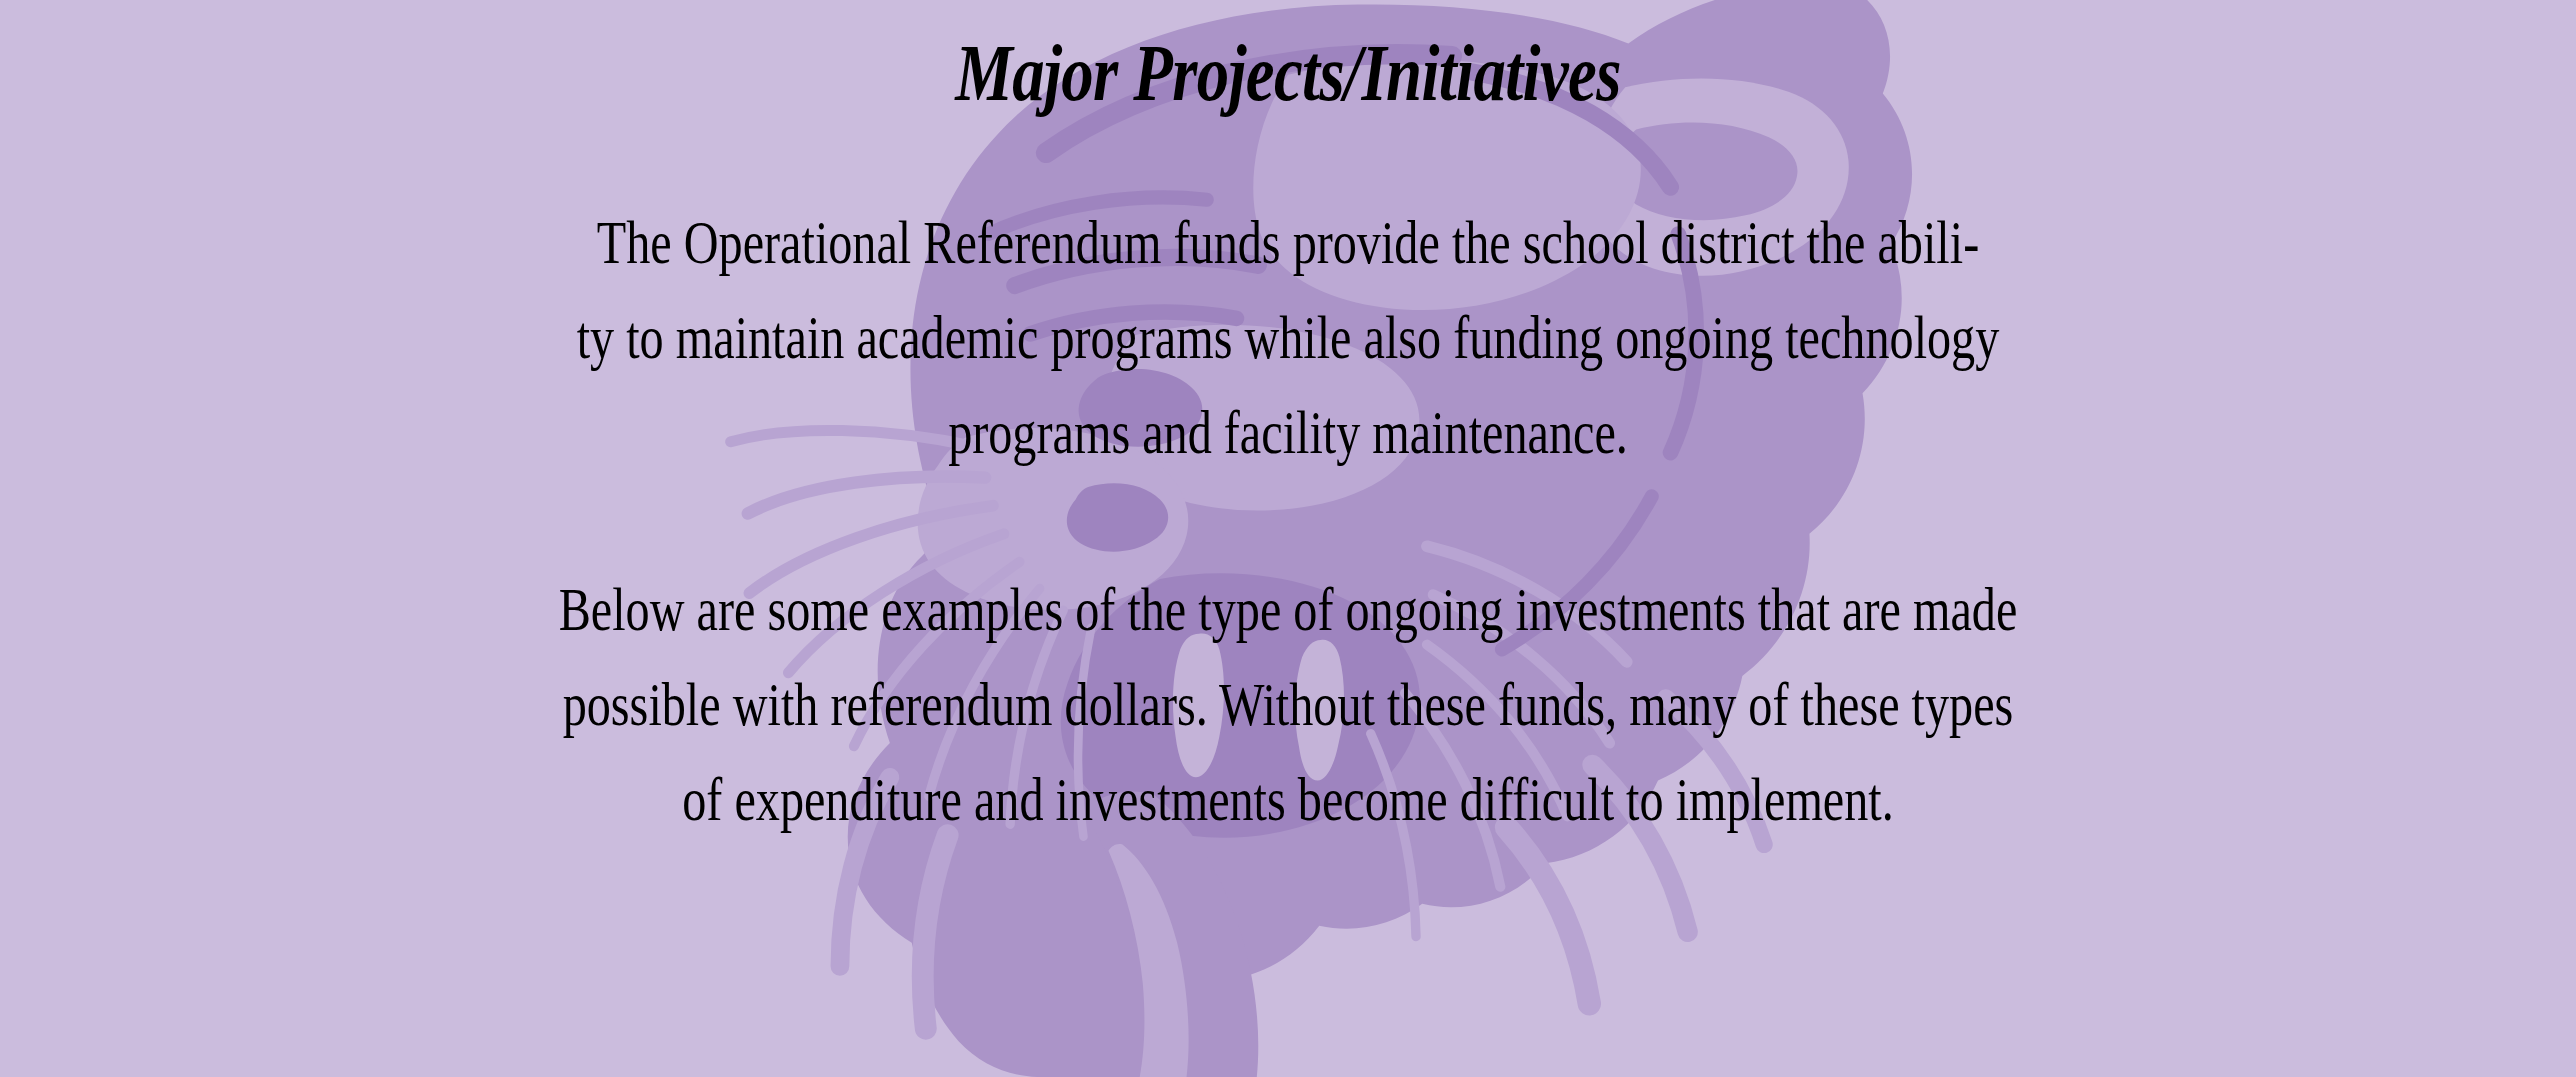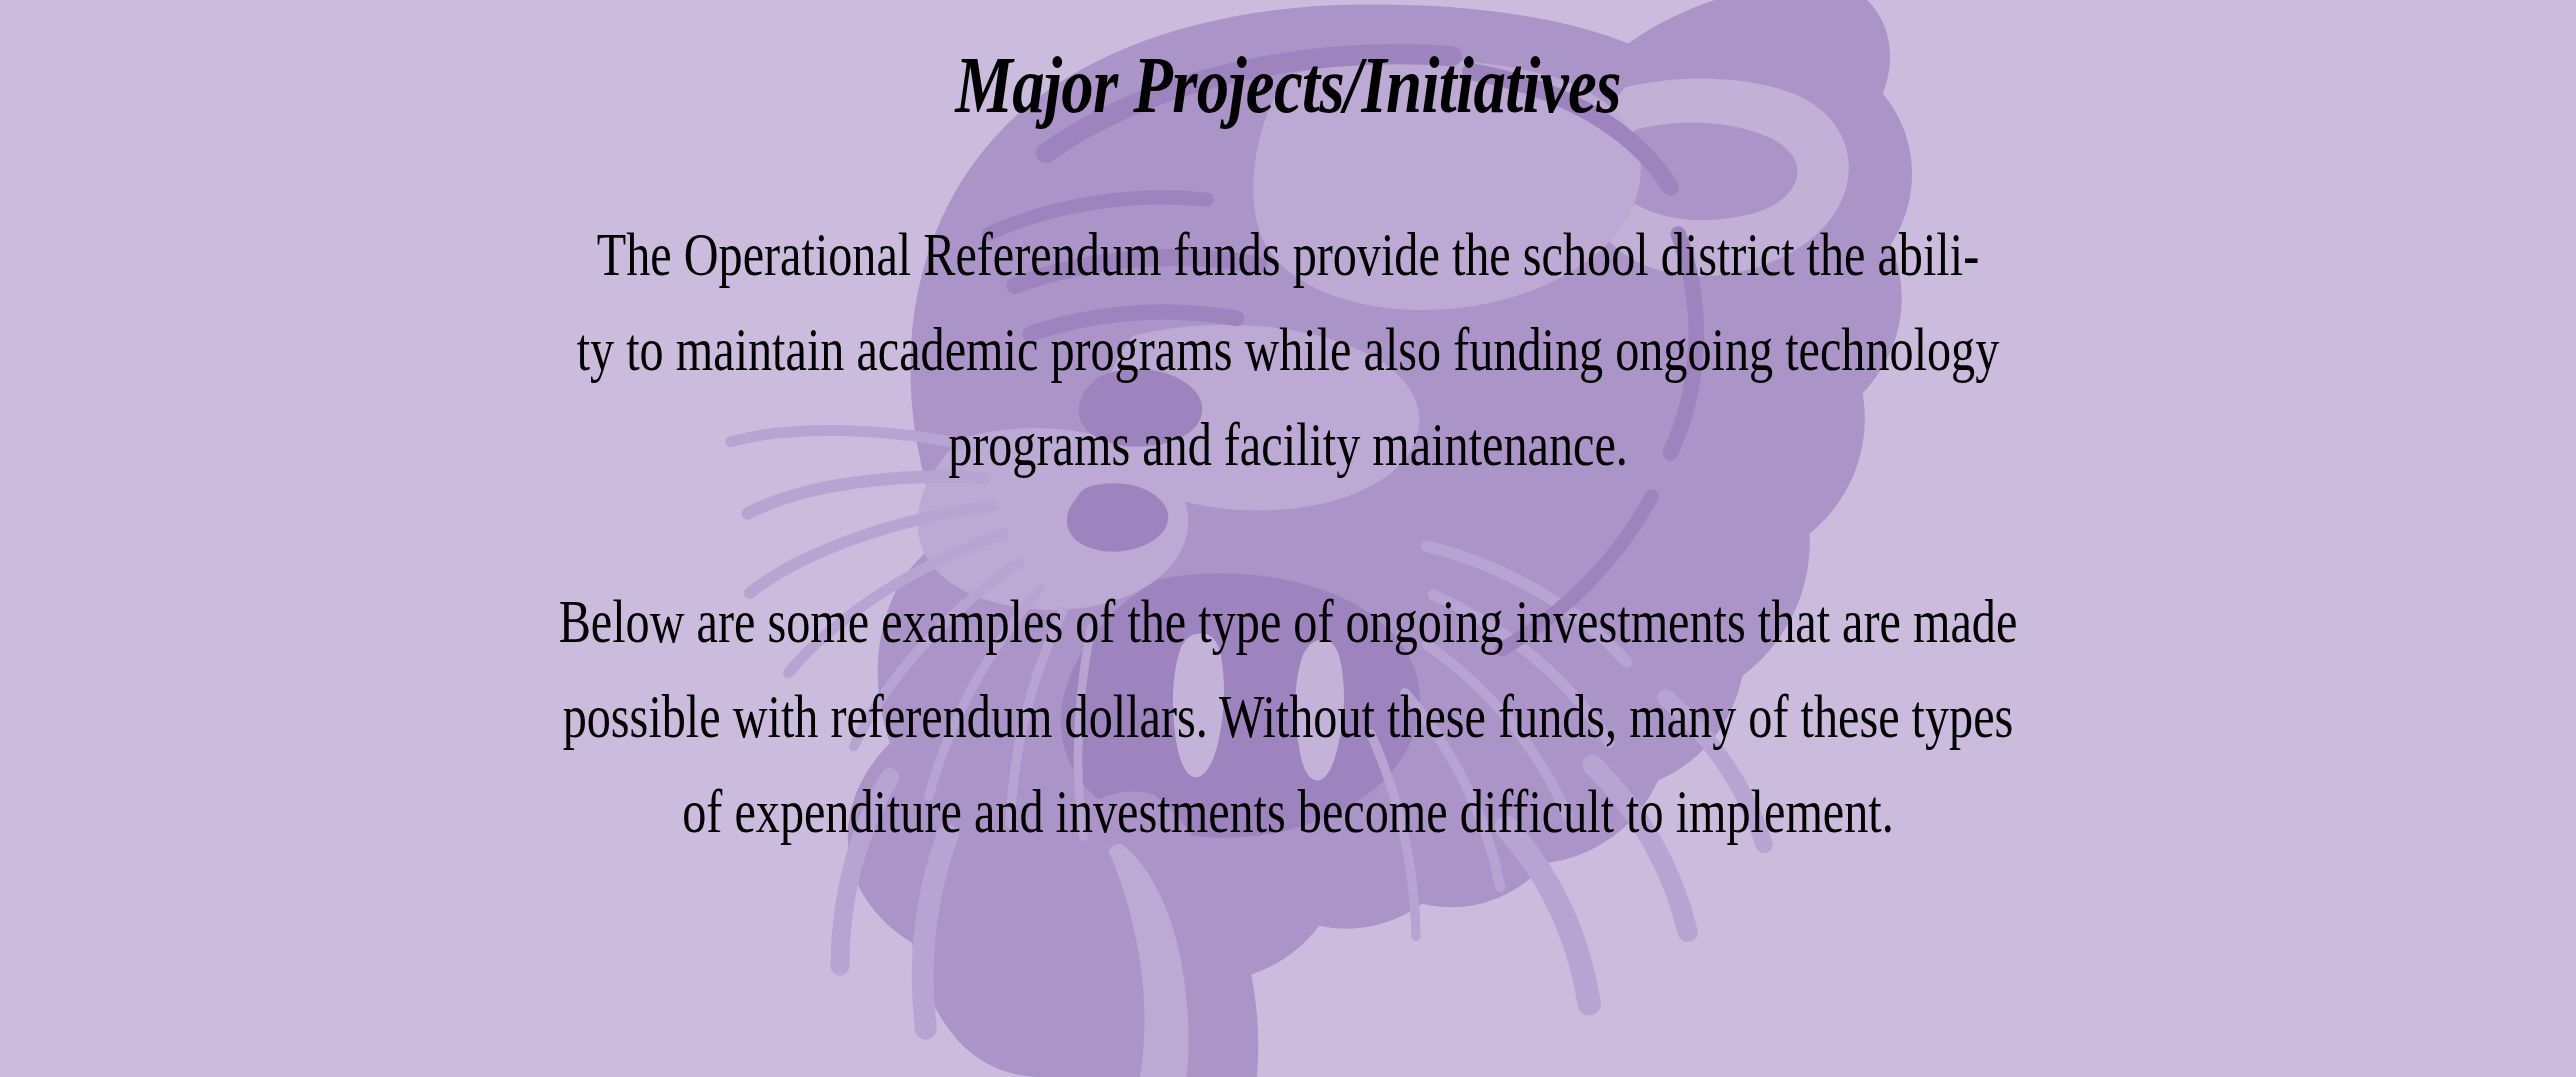--- a/index.html
+++ b/index.html
@@ -32,21 +32,21 @@
     height: 100%;
   }
 
   
   #content {
     position: relative;
     z-index: 1;
     width: 100%;
     height: 100%;
     box-sizing: border-box;
-    padding: 12px;
+    padding: 0;
     text-align: center;
     color: #000000;
   }
 
   #title {
     margin: 0;
     padding: 30px 0 0 0;
     font-family: "Liberation Serif", "DejaVu Serif", serif;
     font-weight: 700;
     font-style: italic;

